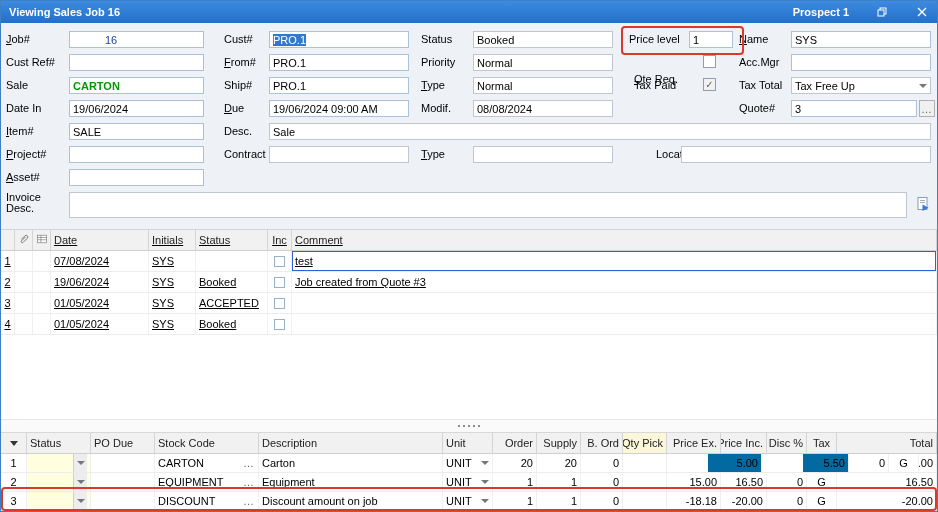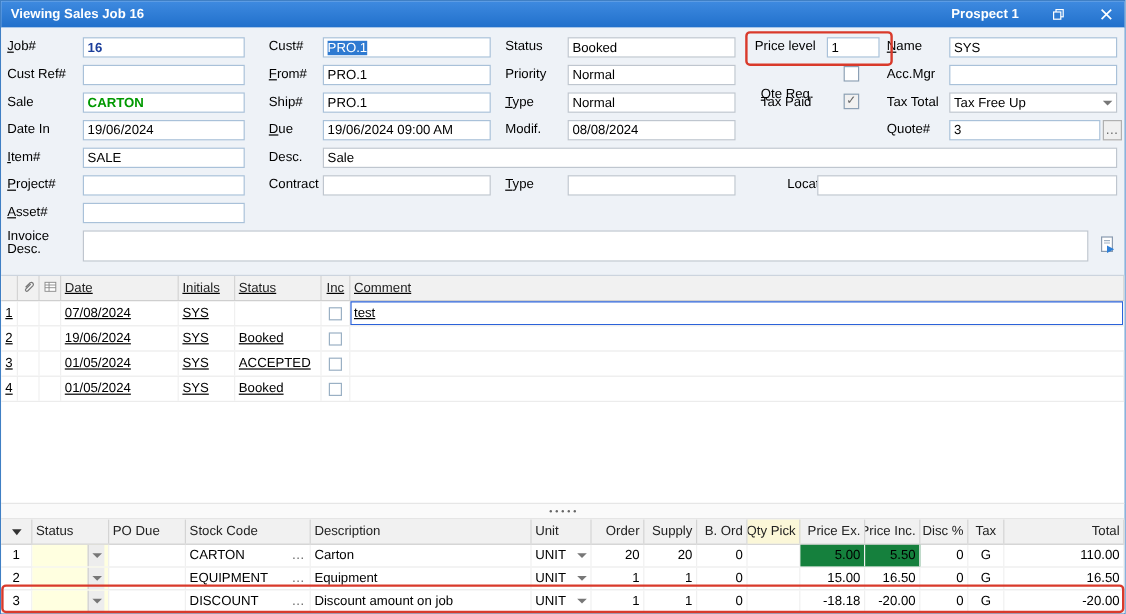--- a/index.html
+++ b/index.html
@@ -14,21 +14,21 @@
   .tb-btn{width:14px;height:14px;display:flex;align-items:center;justify-content:center;cursor:default;}
 
   
   .form{flex:0 0 206px;position:relative;background:#eef2f7;border-bottom:1px solid #ccd4de;}
   .lbl{position:absolute;height:14px;white-space:nowrap;}
   .lbl.wrap{white-space:normal;width:46px;line-height:11px;}
   .mn::first-letter{text-decoration:underline;}
   .fld{position:absolute;height:17px;background:#fff;border:1px solid #a9c1d9;box-sizing:border-box;padding:0 3px;display:flex;align-items:center;white-space:nowrap;overflow:hidden;}
   .fld.gray{border-color:#bfc6cf;}
   .fld.multiline{height:26px;align-items:flex-start;padding-top:2px;}
-  .job-val{font-weight:bold;color:#1b3e9b;}
+  .job-val{font-weight:normal;color:#1b3e9b;margin-left:32px;}
   .active-val{font-weight:bold;color:#009900;}
   .sel{background:#2e7ad1;color:#fff;}
   .chk{position:absolute;width:13px;height:13px;background:#fff;border:1px solid #8ca0b5;box-sizing:border-box;font-size:10px;line-height:11px;text-align:center;color:#666;}
   .chk.checked{background:#f1f1f1;}
   .combo{justify-content:space-between;}
   .arr{width:0;height:0;border-left:4px solid transparent;border-right:4px solid transparent;border-top:4px solid #777;flex:0 0 auto;}
   .mini-btn{position:absolute;width:16px;height:17px;background:#f0f0f0;border:1px solid #b0b0b0;box-sizing:border-box;display:flex;align-items:center;justify-content:center;color:#333;}
   .icon-btn{position:absolute;width:20px;height:18px;display:flex;align-items:center;justify-content:center;}
 
   
@@ -71,21 +71,21 @@
   .i-order{width:44px;}
   .i-supply{width:44px;}
   .i-bord{width:42px;}
   .i-qtypick{width:44px;}
   .i-pex{width:54px;}
   .i-pinc{width:46px;}
   .i-disc{width:40px;}
   .i-tax{width:30px;justify-content:center;}
   .i-total{flex:1;}
   .r{justify-content:flex-end;padding-right:4px;}
-  .yellow{background:#15803d;}
+  .yellow{background:#0369a1;margin-left:41px;}
   .yellow-soft{background:#fbf7d8;}
   .combo-cell{background:#ffffe0;justify-content:space-between;padding-right:0;}
   .combo-btn{width:13px;height:100%;background:#ededed;border-left:1px solid #d0d0d0;display:flex;align-items:center;justify-content:center;}
   .ellipsis{color:#666;letter-spacing:1px;}
   .tri-down{width:0;height:0;border-left:4px solid transparent;border-right:4px solid transparent;border-top:5px solid #333;}
 </style>
 </head>
 <body>
 
 <div class="window">
@@ -276,20 +276,21 @@
     <div class="cg-row">
       <div class="cell c-num">2</div>
       <div class="cell c-ic"></div>
       <div class="cell c-ic"></div>
       <div class="cell c-date">19/06/2024</div>
       <div class="cell c-init">SYS</div>
       <div class="cell c-status">Booked</div>
       <div class="cell c-inc">
           <span class="inc-box"></span>
         </div>
+      <div class="cell c-comment">Job created from Quote #3</div>
     </div>
 
     <div class="cg-row">
       <div class="cell c-num">3</div>
       <div class="cell c-ic"></div>
       <div class="cell c-ic"></div>
       <div class="cell c-date">01/05/2024</div>
       <div class="cell c-init">SYS</div>
       <div class="cell c-status">ACCEPTED</div>
       <div class="cell c-inc">

